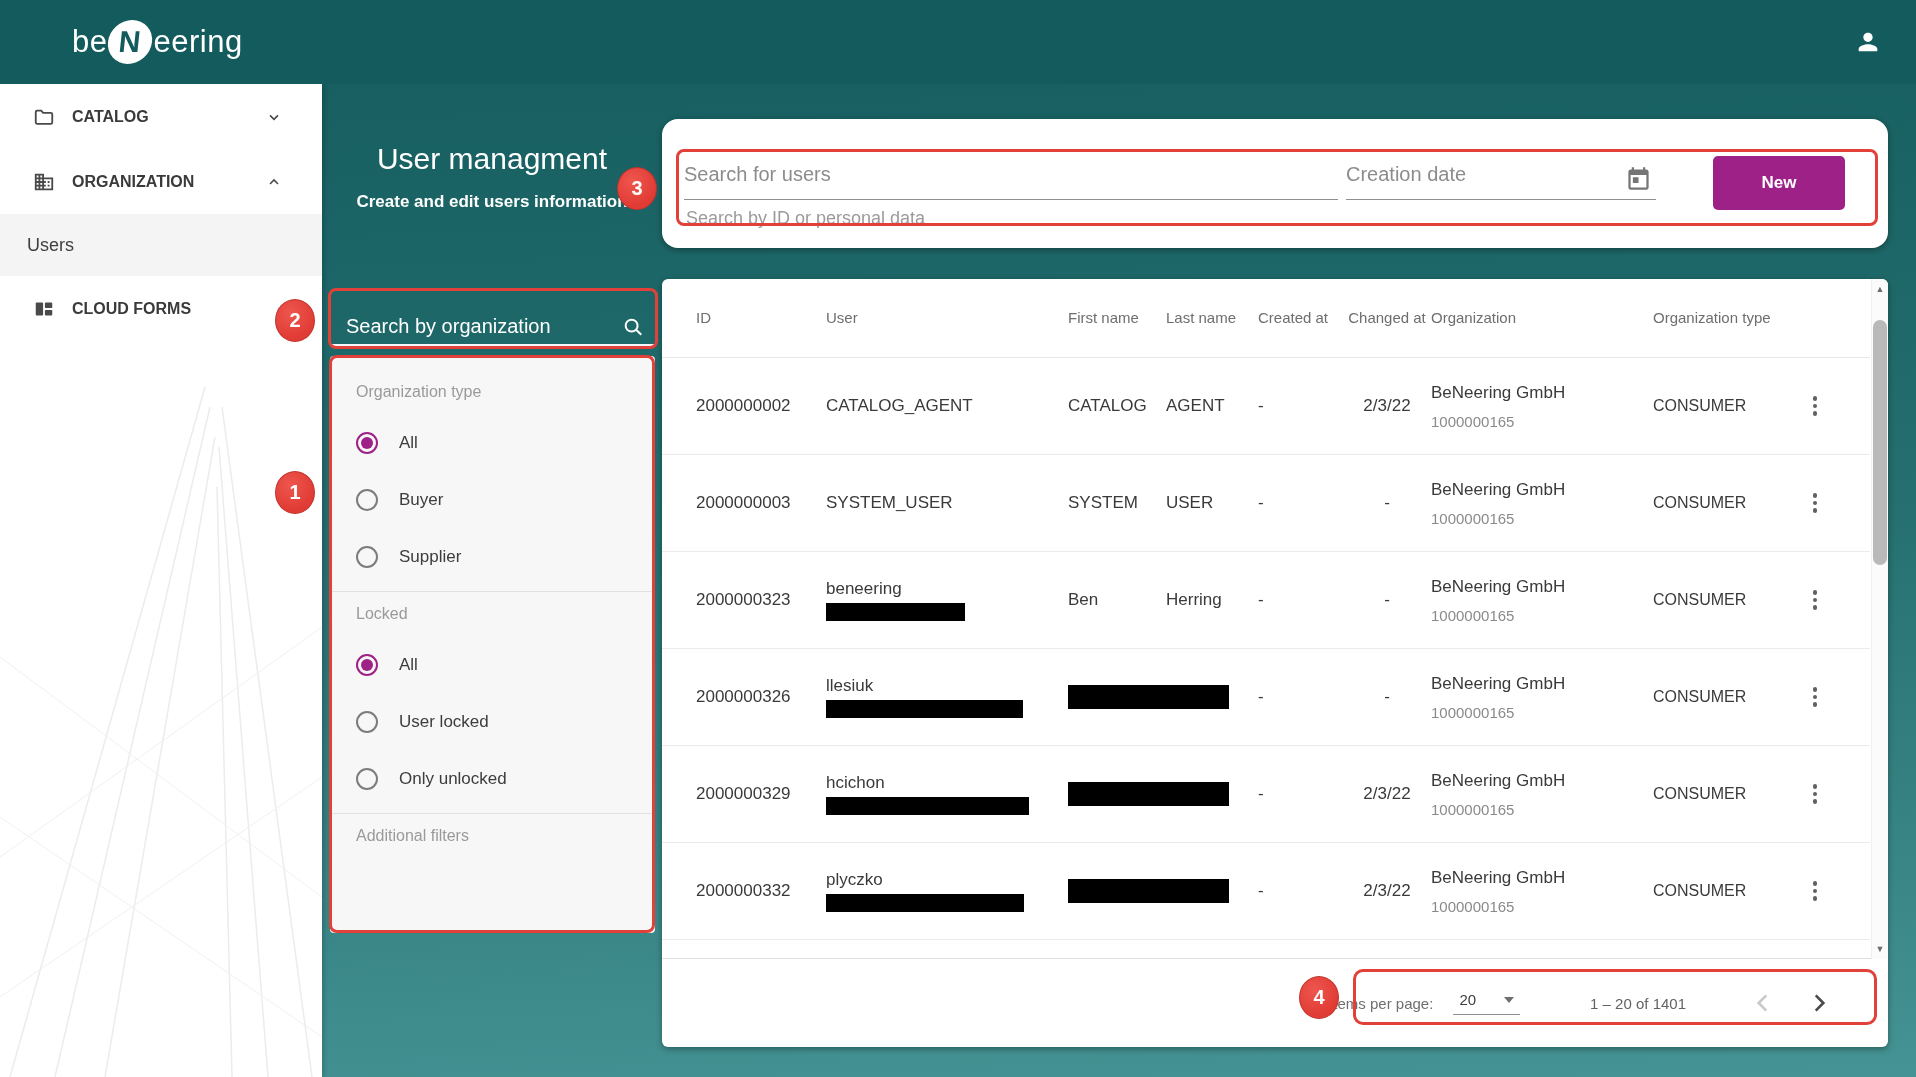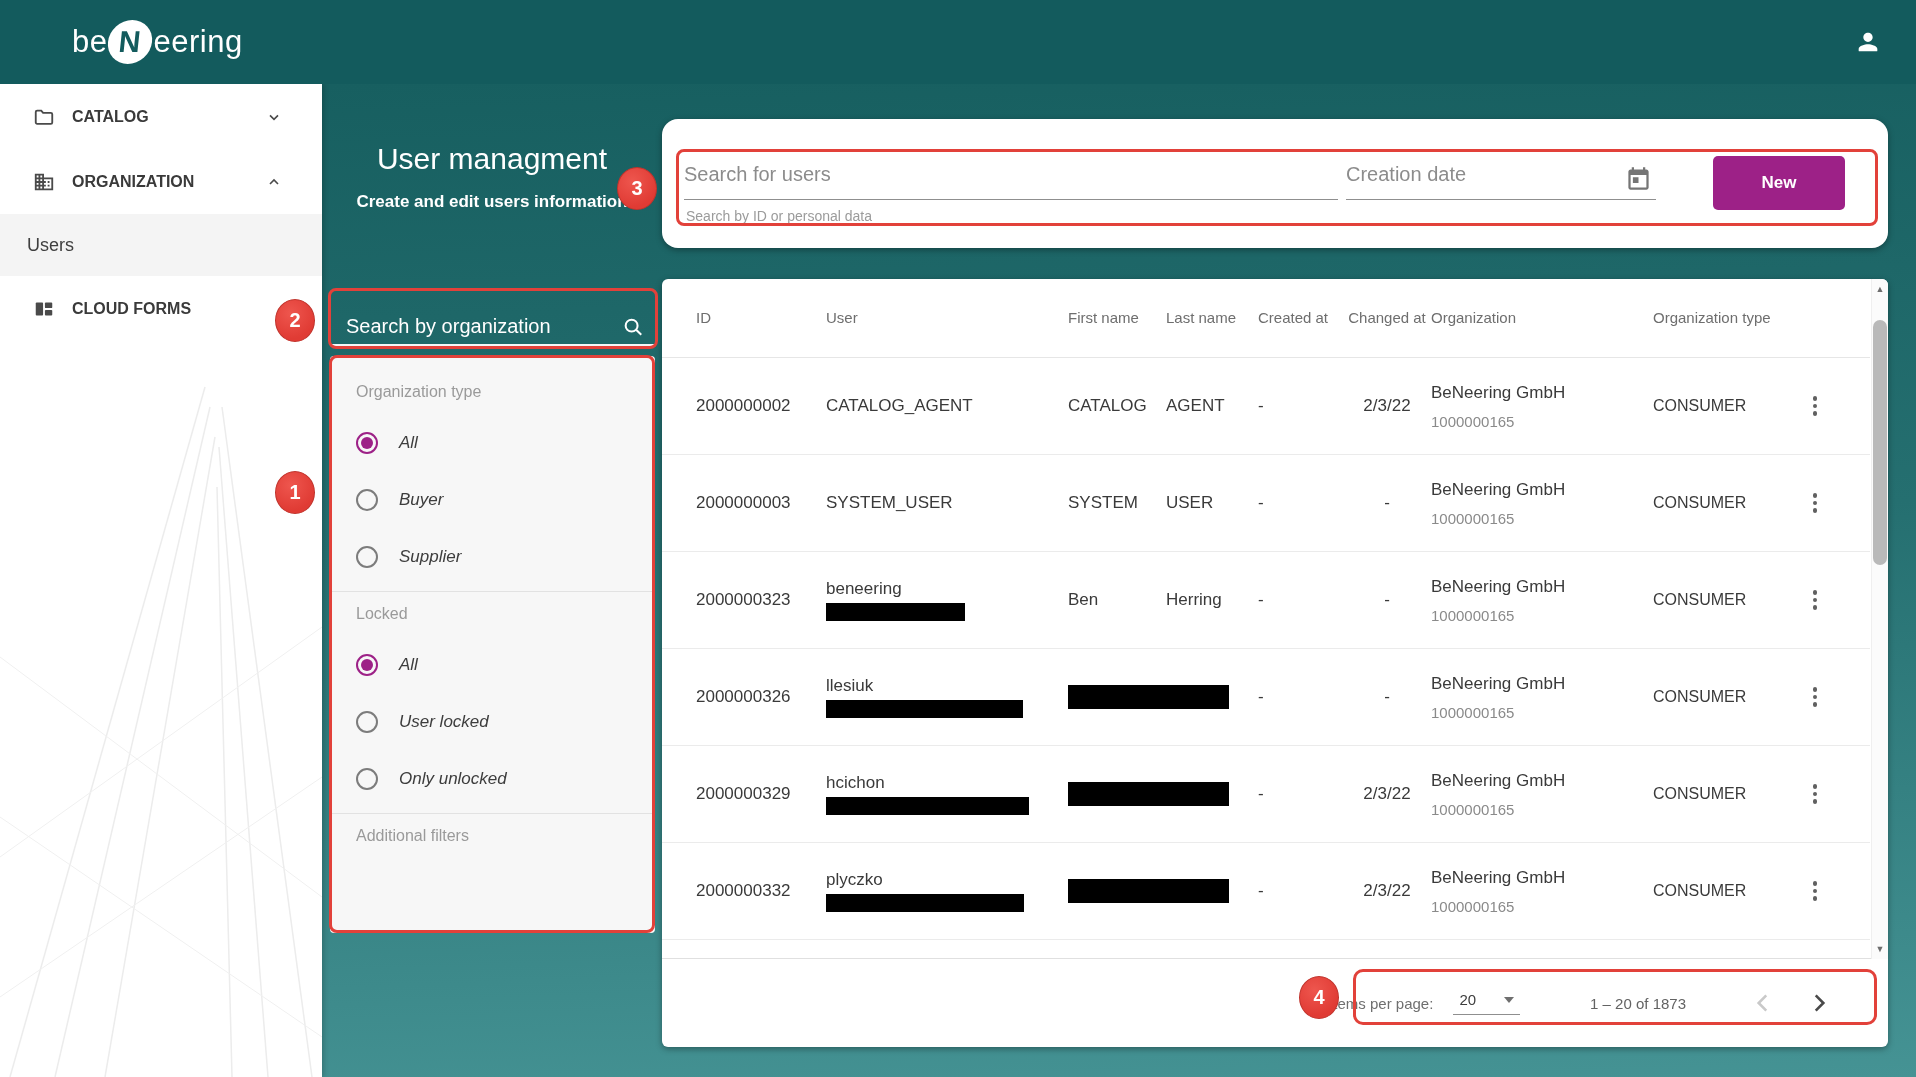--- a/index.html
+++ b/index.html
@@ -31,30 +31,30 @@
   .org-search .ph { color:#fff; font-size:20px; flex:1; }
   .org-search svg { width:22px; height:22px; }
 
   
   .filter-panel { position:absolute; left:8px; top:272px; width:325px; height:577px; background:#f7f7f7; border-radius:4px; padding:14px 0 0 26px; }
   .flabel { height:44px; display:flex; align-items:center; color:#9a9a9a; font-size:16px; }
   .fopt { height:57px; display:flex; align-items:center; cursor:pointer; }
   .radio { width:22px; height:22px; border:2px solid #7c7c7c; border-radius:50%; margin-right:21px; position:relative; flex:0 0 auto; }
   .radio.sel { border-color:#9d2187; }
   .radio.sel::after { content:""; position:absolute; left:3px; top:3px; width:12px; height:12px; border-radius:50%; background:#9d2187; }
-  .fopt .olabel { font-size:17px; color:#3d3d3d;font-style:italic; }
+  .fopt .olabel { font-size:17px; color:#3d3d3d; }
   .fdivider { border-top:1px solid #e2e2e2; margin:6px 0 0 -26px; }
   .cbox { width:20px; height:20px; border:2px solid #6f6f6f; border-radius:2px; margin-right:23px; }
 
   
   .search-card { position:absolute; left:340px; top:35px; width:1226px; height:129px; background:#fff; border-radius:16px; box-shadow:0 2px 6px rgba(0,0,0,.35); }
   .usr-field { position:absolute; left:22px; top:44px; width:654px; height:37px; border-bottom:1px solid #8f8f8f; color:#8c8c8c; font-size:20px; cursor:text; }
   .date-field { position:absolute; left:684px; top:44px; width:310px; height:37px; border-bottom:1px solid #8f8f8f; color:#8c8c8c; font-size:20px; cursor:text; }
   .cal-ic { position:absolute; right:4px; top:3px; width:27px; height:27px; cursor:pointer; }
-  .hint { position:absolute; left:24px; top:89px; font-size:14px; color:#9b9b9b;text-align:right; }
+  .hint { position:absolute; left:24px; top:89px; font-size:18px; color:#9b9b9b;text-align:right; }
   .new-btn { position:absolute; left:1051px; top:37px; width:132px; height:54px; background:#9d2187; color:#fff; border:none; border-radius:5px; font-size:17px; font-weight:bold; font-family:"Liberation Sans",sans-serif; cursor:pointer; }
 
   
   .table-card { position:absolute; left:340px; top:195px; width:1226px; height:768px; background:#fff; border-radius:6px; box-shadow:0 2px 6px rgba(0,0,0,.35); overflow:hidden; }
   .grid { display:grid; grid-template-columns:130px 242px 98px 92px 85px 88px 222px 152px 1fr; padding-left:34px; width:1208px; }
   .thead { height:79px; border-bottom:1px solid #e6e6e6; align-items:center; color:#6e6e6e; font-size:15px; line-height:1.75; }
   .thead .hc-changed { text-align:center; }
   .trow { height:97px; align-items:center; border-bottom:1px solid #ebebeb; color:#3a3a3a; font-size:17px; }
   .cell { overflow:visible; }
   .c-user .uname { font-size:17px; }
@@ -374,21 +374,21 @@
         </div>
 
       <div class="partial-row"></div>
 
       <div class="tfooter">
         <span>Items per page:</span>
         <div class="ipp-select">
           <span class="ipp-value">20</span>
           <span class="caret"></span>
         </div>
-        <span class="range">1 – 20 of 1873</span>
+        <span class="range">1 – 20 of 1401</span>
         <svg class="pg-btn prev" viewBox="0 0 24 24">
             <path fill="none" stroke="#c9c9c9" stroke-width="2.4" d="M15 5l-7 7 7 7"></path>
           </svg>
         <svg class="pg-btn" viewBox="0 0 24 24">
             <path fill="none" stroke="#4a4a4a" stroke-width="2.4" d="M9 5l7 7-7 7"></path>
           </svg>
       </div>
 
       <div class="vscroll">
         <div class="vs-arrow vs-up">▲</div>

